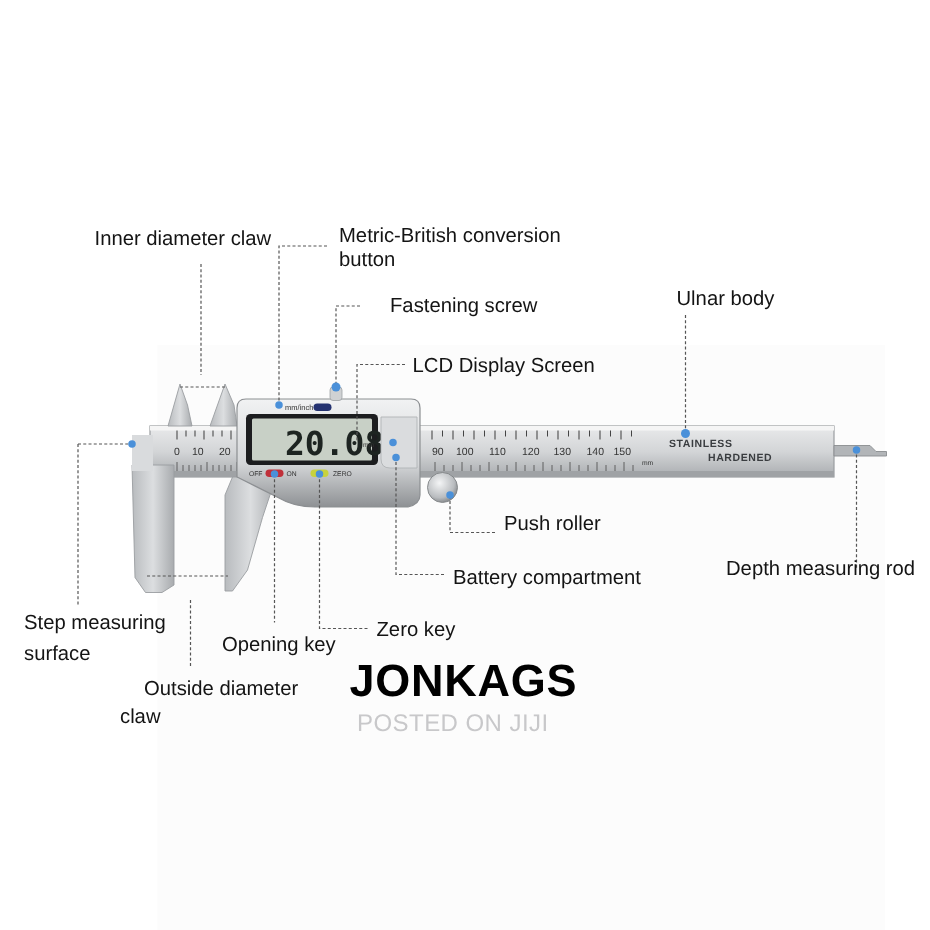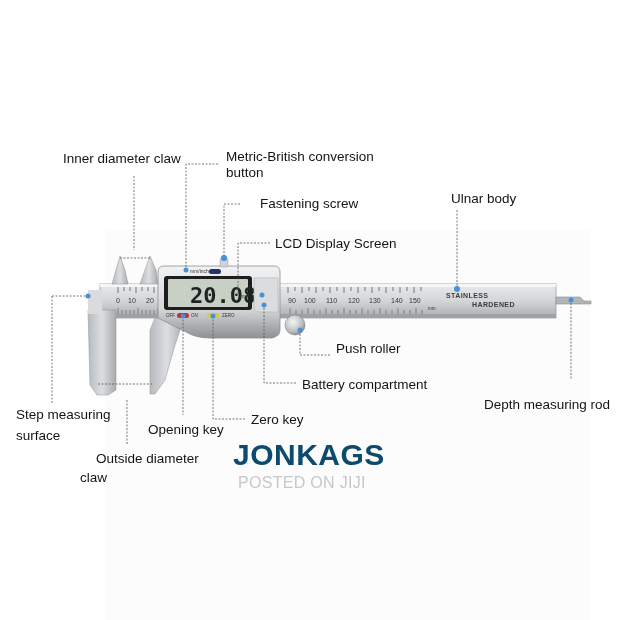--- a/index.html
+++ b/index.html
@@ -2,21 +2,21 @@
 <html><head>
 <meta charset="utf-8">
 <style>
   html, body { margin: 0; padding: 0; }
   body { width: 620px; height: 620px; background: #ffffff; position: relative; overflow: hidden;
          font-family: "Liberation Sans", sans-serif; color: #111; }
   .canvas { position: absolute; left: 0; top: 0; width: 620px; height: 620px; }
   .bgpanel { position: absolute; left: 105px; top: 230px; width: 485px; height: 390px; background: #fcfcfc; }
   svg.diagram { position: absolute; left: 0; top: 0; width: 620px; height: 620px; }
   .label { position: absolute; font-size: 13.5px; line-height: 17px; color: #141414; white-space: nowrap; }
-  .wm1 { position: absolute; left: 233px; top: 438px; font-size: 30px; font-weight: bold; color: #0c4a6e; letter-spacing: 0.5px; }
+  .wm1 { position: absolute; left: 233px; top: 438px; font-size: 30px; font-weight: bold; color: #000000; letter-spacing: 0.5px; }
   .wm2 { position: absolute; left: 238px; top: 474px; font-size: 16px; font-weight: normal; color: #c8c8ca; letter-spacing: 0.3px; }
   .lcd-digits { font-family: "DejaVu Sans Mono", monospace; }
 </style>
 </head>
 <body>
 
 <div class="canvas">
   <div class="bgpanel"></div>
 
   <svg class="diagram" viewBox="0 0 620 620">
@@ -227,21 +227,21 @@
   </svg>
 
   <div class="label" style="left:63px; top:150px;">Inner diameter claw</div>
   <div class="label" style="left:226px; top:148px;">Metric-British conversion</div>
   <div class="label" style="left:226px; top:164px;">button</div>
   <div class="label" style="left:244px; top:195px;margin-left:16px;">Fastening screw</div>
   <div class="label" style="left:275px; top:235px;">LCD Display Screen</div>
   <div class="label" style="left:423px; top:190px;margin-left:28px;">Ulnar body</div>
   <div class="label" style="left:336px; top:340px;">Push roller</div>
   <div class="label" style="left:302px; top:376px;text-align:center;">Battery compartment</div>
-  <div class="label" style="left:484px; top:396px;">Depth measuring rod</div>
+  <div class="label" style="left:484px; top:370px;">Depth measuring rod</div>
   <div class="label" style="left:16px; top:406px;">Step measuring</div>
   <div class="label" style="left:16px; top:427px;">surface</div>
   <div class="label" style="left:148px; top:421px;">Opening key</div>
   <div class="label" style="left:251px; top:411px;">Zero key</div>
   <div class="label" style="left:96px; top:450px;">Outside diameter</div>
   <div class="label" style="left:80px; top:469px;">claw</div>
 
   <div class="wm1">JONKAGS</div>
   <div class="wm2">POSTED ON JIJI</div>
 </div>

